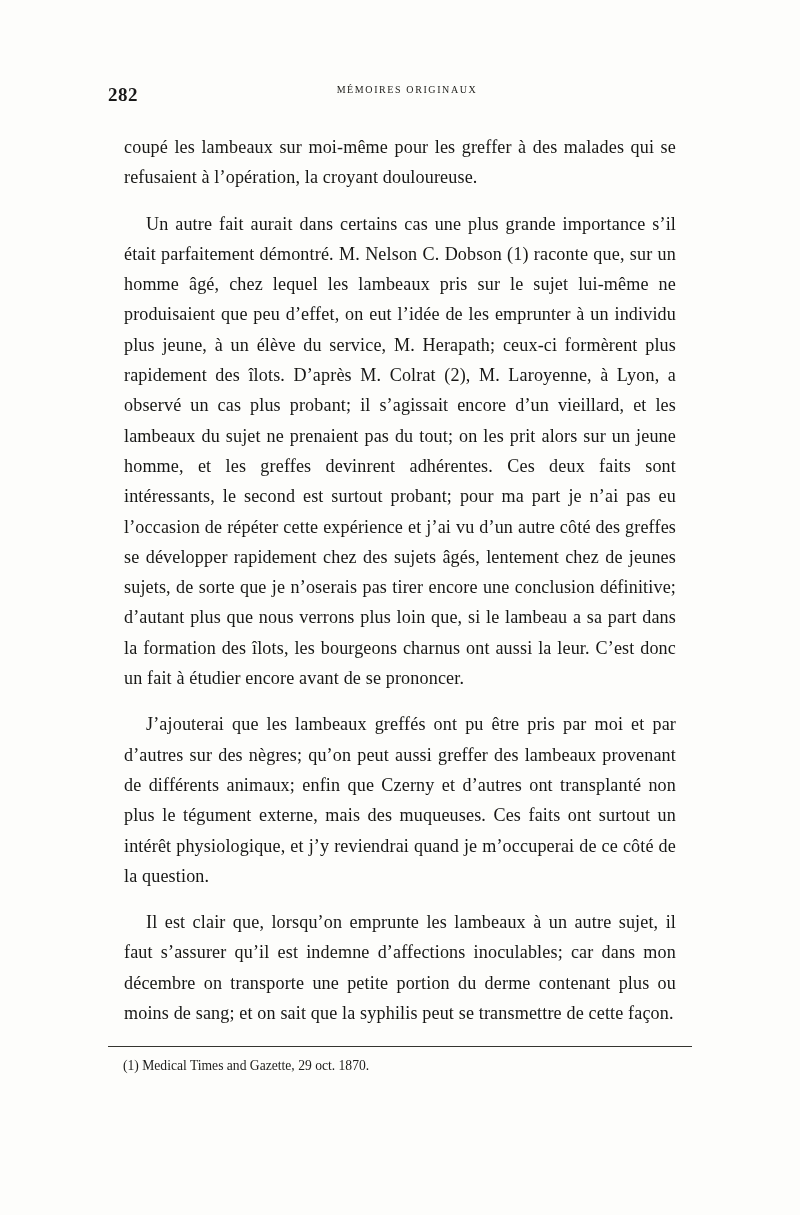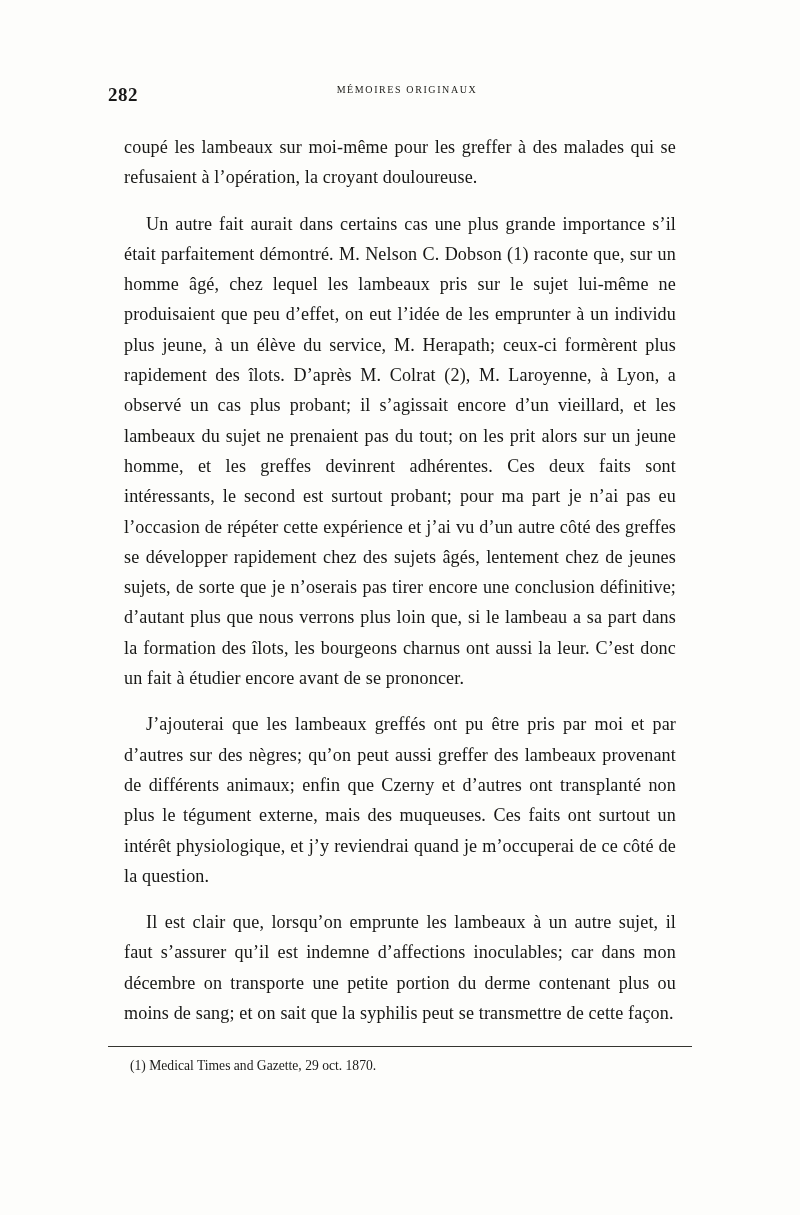--- a/index.html
+++ b/index.html
@@ -63,21 +63,21 @@
   }
   .rule {
     position: absolute;
     left: 108px;
     top: 1046px;
     width: 584px;
     border-top: 1px solid #34342f;
   }
   .notes {
     position: absolute;
-    left: 112px;
+    left: 105px;
     top: 1056px;
     width: 584px;
     font-size: 13.6px;
     line-height: 20.2px;
     text-align: justify;
     color: #1c1c1a;
   }
   .notes p {
     margin: 0 0 1.5px 0;
   }

